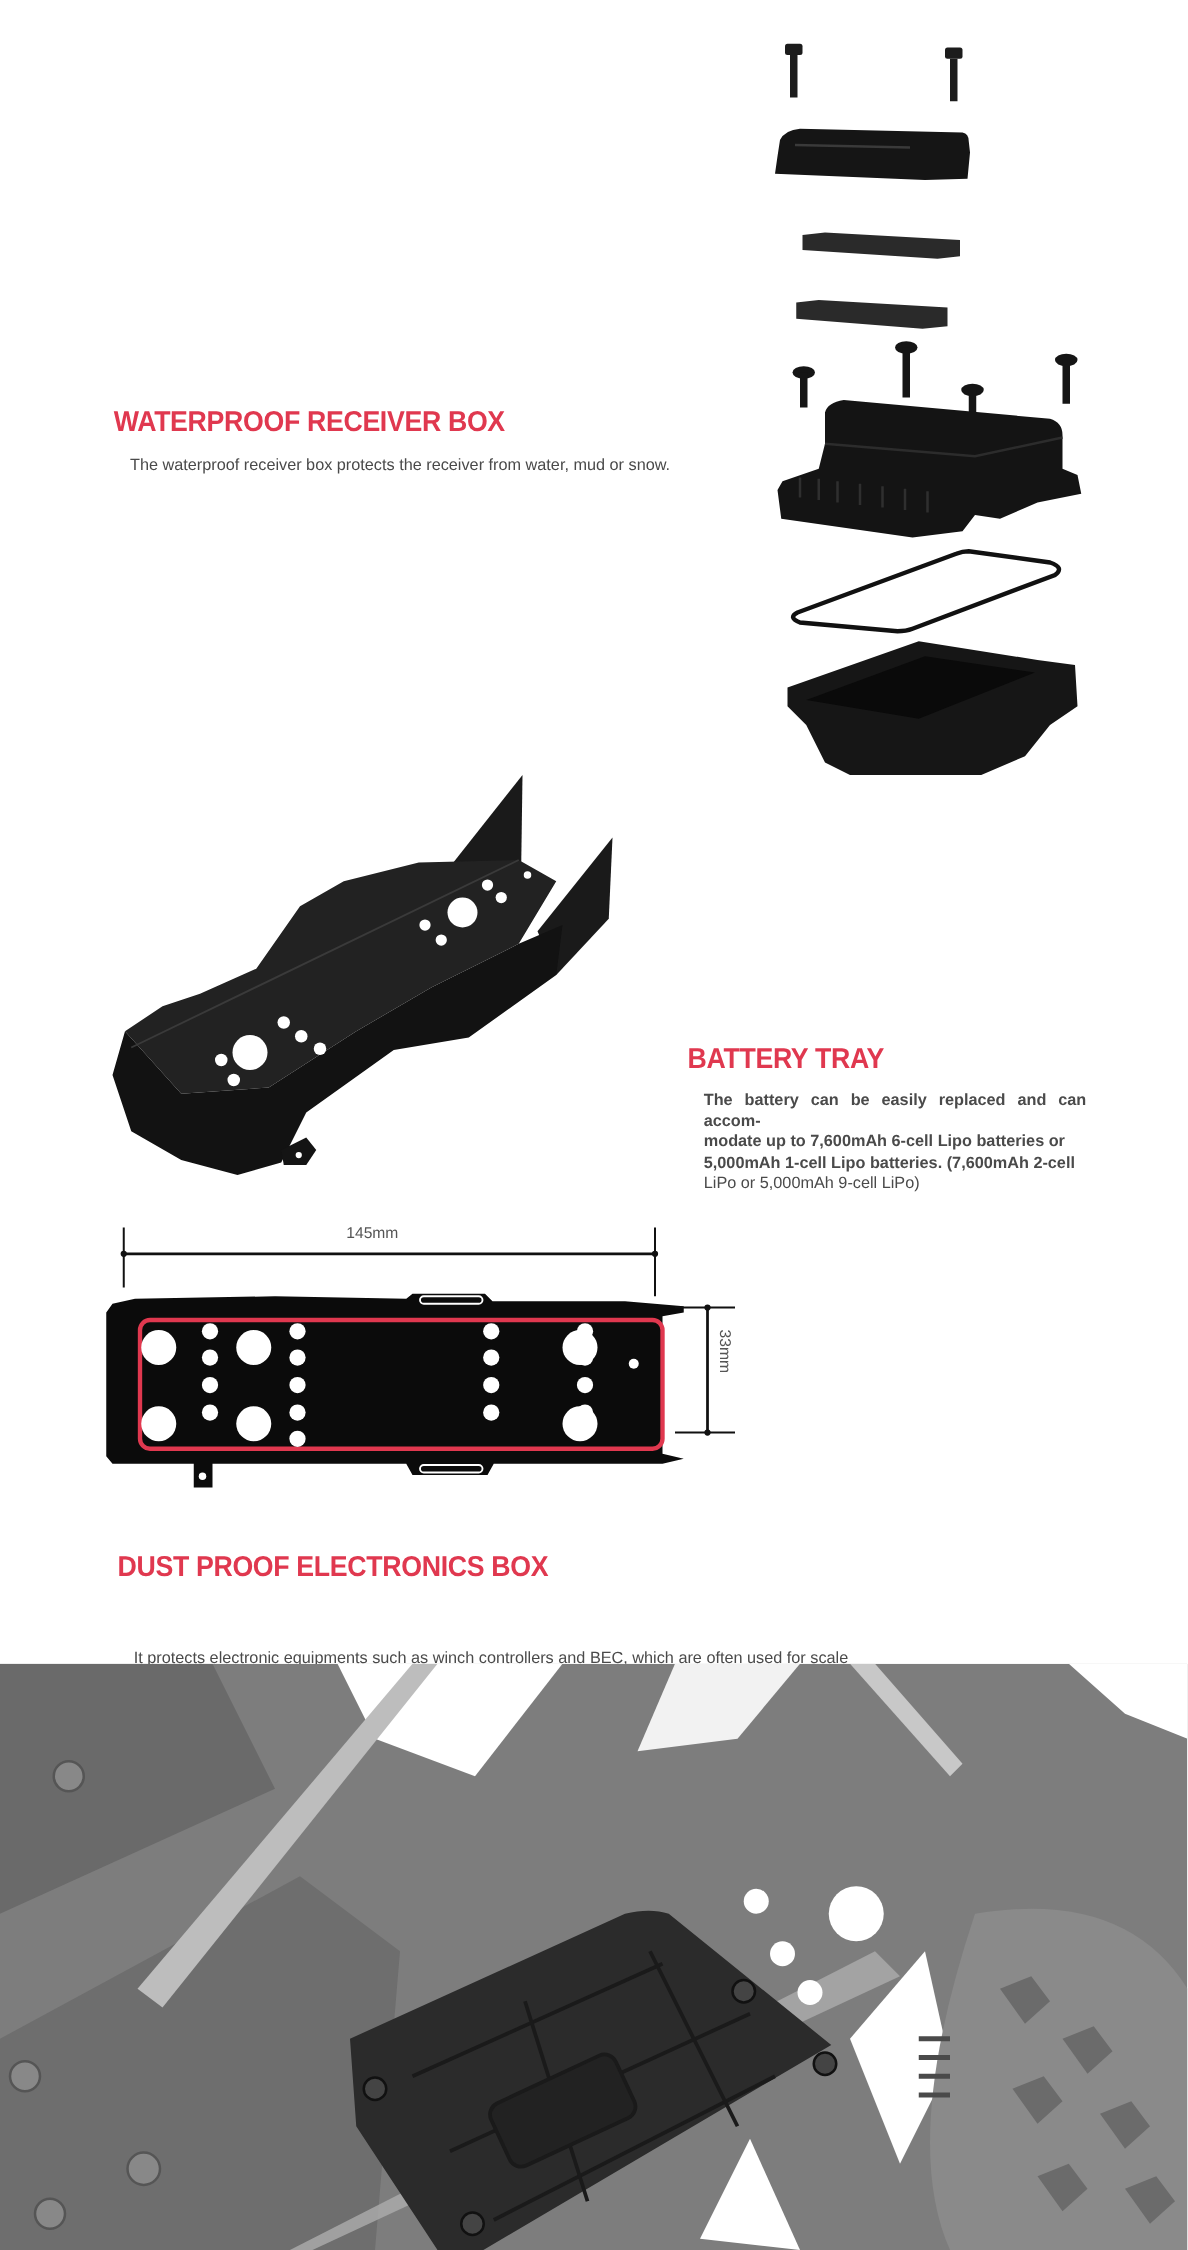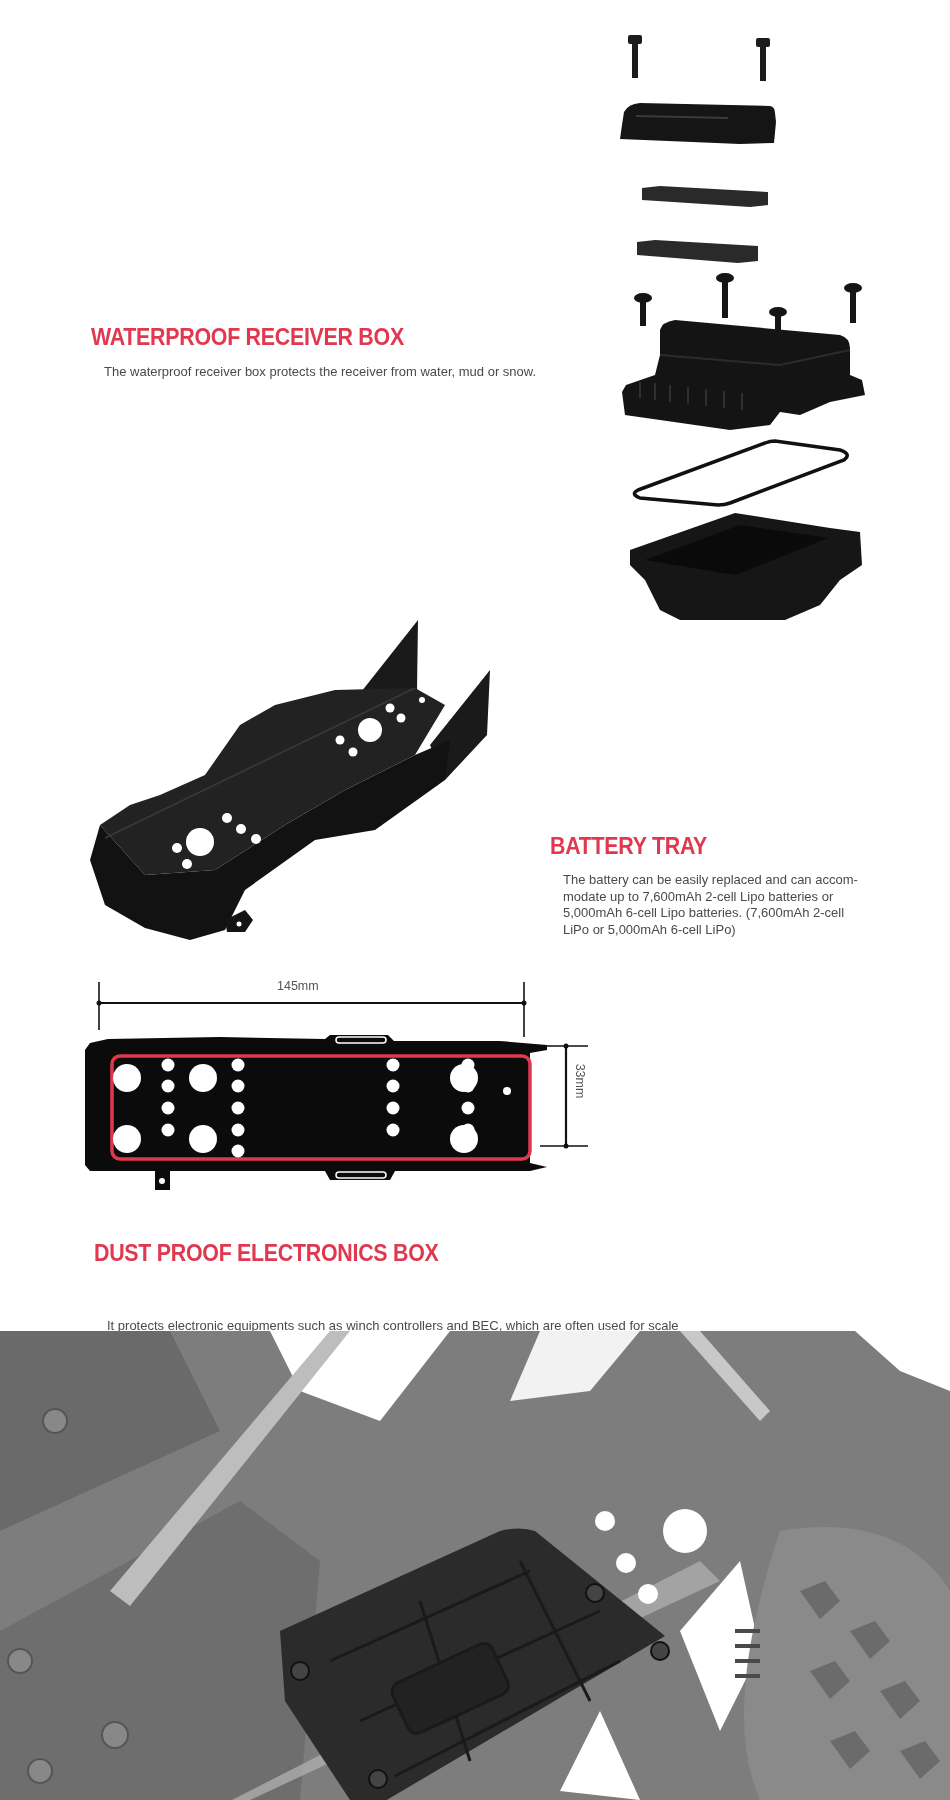--- a/index.html
+++ b/index.html
@@ -1,20 +1,20 @@
 <!DOCTYPE html>
 <html><head>
 <meta charset="utf-8">
 <style>
   html, body { margin:0; padding:0; background:#ffffff; }
   body { width:950px; height:1800px; position:relative; overflow:hidden; font-family:"Liberation Sans", "DejaVu Sans", sans-serif; }
   .abs { position:absolute; }
   .heading { position:absolute; color:#E0384F; font-weight:bold; font-size:23px; letter-spacing:-0.3px; line-height:24px; white-space:nowrap; transform-origin:left top; }
   .body-text { position:absolute; color:#4a4a4a; font-size:13px; line-height:16.5px; }
-  .justify { text-align:justify; text-align-last:left; }
+  .justify { text-align:justify; text-align-last:left;font-weight:bold; }
   .dim-label { position:absolute; color:#555; font-size:12.5px; white-space:nowrap; }
   svg { display:block; }
 </style>
 </head>
 <body>
 
 <div>
   <div class="heading" style="left:91px; top:325px; transform:scaleX(0.93);">WATERPROOF RECEIVER BOX</div>
   <div class="body-text" style="left:104px; top:364px; width:480px; white-space:nowrap;">The waterproof receiver box protects the receiver from water, mud or snow.</div>
 
@@ -98,23 +98,23 @@
       </g>
 
       <path d="M140 310 L160 300 L168 310 L160 322 L142 322 Z" fill="#141414"></path>
       <circle cx="154" cy="314" r="2.5" fill="#fff"></circle>
     </g>
   </svg>
 
   <div class="heading" style="left:550px; top:834px; transform:scaleX(0.93);">BATTERY TRAY</div>
   <div class="body-text" style="left:563px; top:872px; width:306px;">
     <div class="justify">The battery can be easily replaced and can accom-</div>
-    <div class="justify">modate up to 7,600mAh 2-cell Lipo batteries or</div>
-    <div class="justify">5,000mAh 6-cell Lipo batteries. (7,600mAh 2-cell</div>
-    <div>LiPo or 5,000mAh 6-cell LiPo)</div>
+    <div class="justify">modate up to 7,600mAh 6-cell Lipo batteries or</div>
+    <div class="justify">5,000mAh 1-cell Lipo batteries. (7,600mAh 2-cell</div>
+    <div>LiPo or 5,000mAh 9-cell LiPo)</div>
   </div>
 
   <svg class="abs" style="left:60px; top:975px;" width="560" height="220" viewBox="0 0 560 220">
 
     <g stroke="#111" stroke-width="1.6">
       <line x1="39" y1="7" x2="39" y2="55"></line>
       <line x1="464" y1="7" x2="464" y2="62"></line>
       <line x1="39" y1="28" x2="464" y2="28" stroke-width="2.2"></line>
     </g>
     <circle cx="39" cy="28" r="2.5" fill="#111"></circle>

